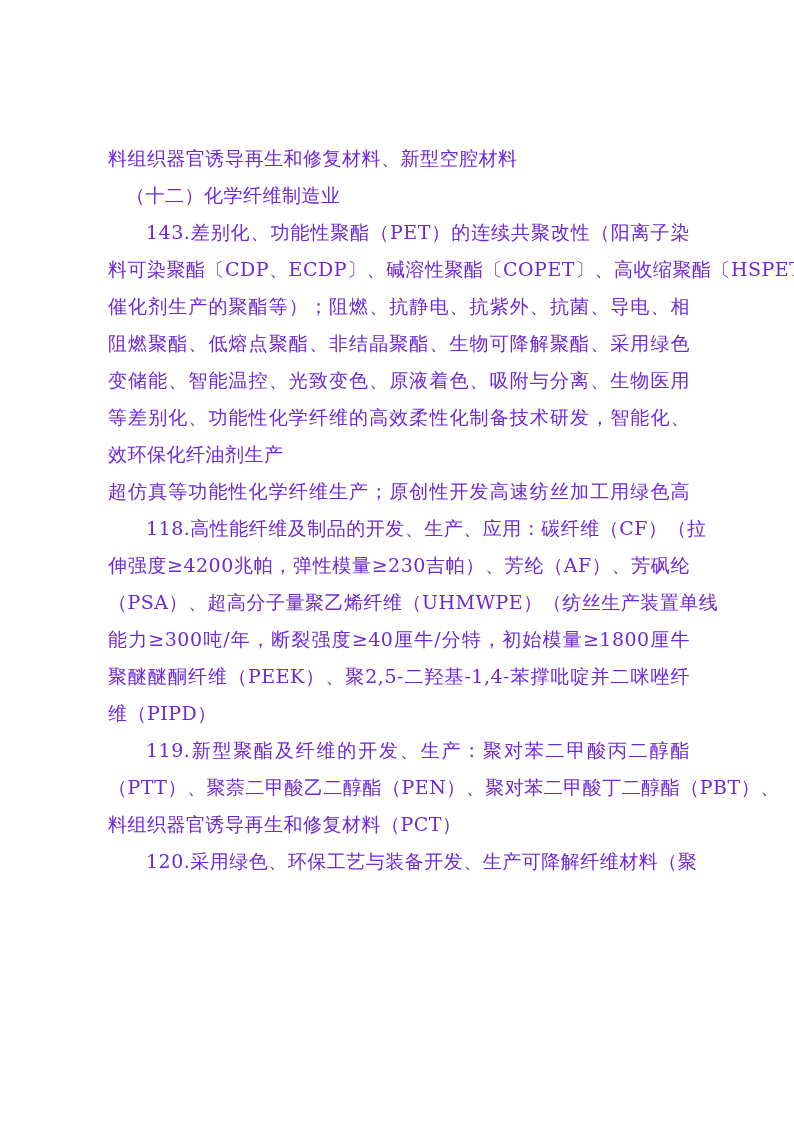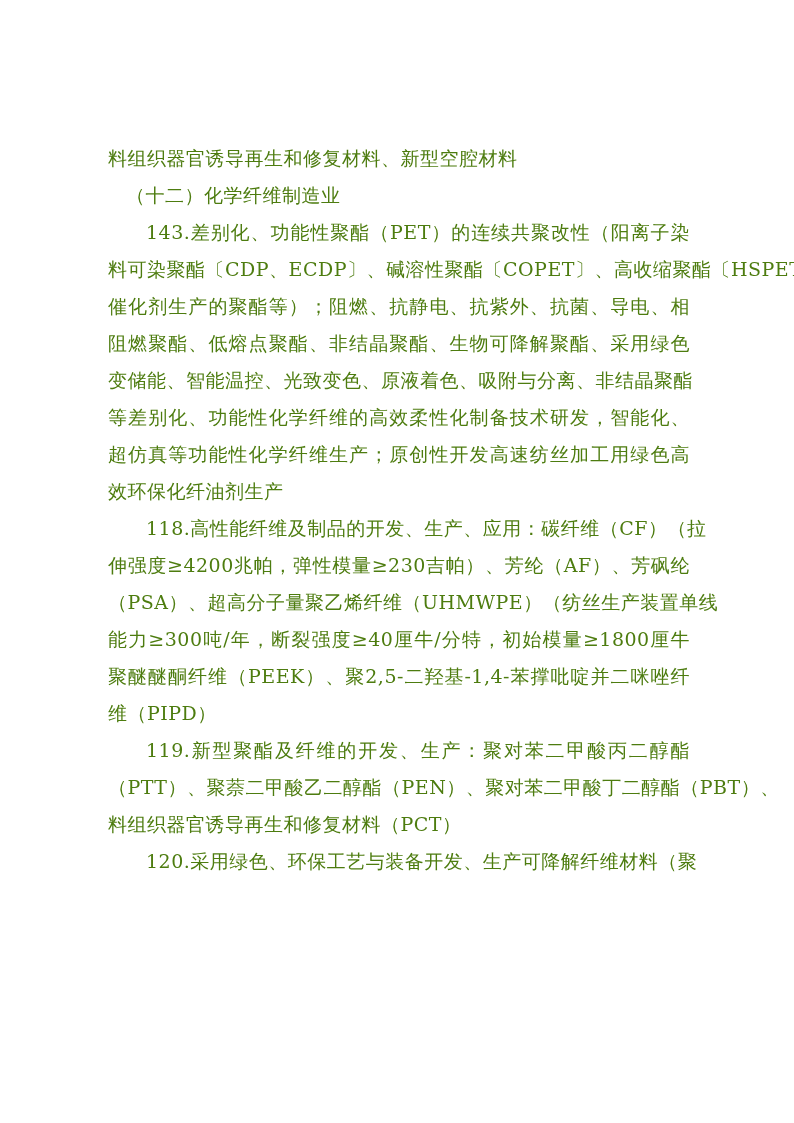--- a/index.html
+++ b/index.html
@@ -4,21 +4,21 @@
 <style>
   html, body { margin: 0; padding: 0; background: #ffffff; }
   body { width: 794px; height: 1123px; position: relative; overflow: hidden; }
   .page {
     position: absolute;
     left: 108px;
     top: 140px;
     width: 582px;
     font-family: "DejaVu Serif", "Liberation Serif", serif;
     font-size: 19px;
-    color: #4d7c0f;
+    color: #6d28d9;
   }
   .line {
     height: 37px;
     line-height: 37px;
     white-space: nowrap;
     text-align: justify;
     text-align-last: justify;
     letter-spacing: 0.5px;
   }
   .line.last { text-align-last: left; }
@@ -28,24 +28,24 @@
 </head>
 <body>
 
 <div class="page">
   <div class="line last">料组织器官诱导再生和修复材料、新型空腔材料</div>
   <div class="line heading">（十二）化学纤维制造业</div>
   <div class="line indent">143.差别化、功能性聚酯（PET）的连续共聚改性（阳离子染</div>
   <div class="line">料可染聚酯〔CDP、ECDP〕、碱溶性聚酯〔COPET〕、高收缩聚酯〔HSPET〕、</div>
   <div class="line">催化剂生产的聚酯等）；阻燃、抗静电、抗紫外、抗菌、导电、相</div>
   <div class="line">阻燃聚酯、低熔点聚酯、非结晶聚酯、生物可降解聚酯、采用绿色</div>
-  <div class="line">变储能、智能温控、光致变色、原液着色、吸附与分离、非结晶聚酯</div>
+  <div class="line">变储能、智能温控、光致变色、原液着色、吸附与分离、生物医用</div>
   <div class="line">等差别化、功能性化学纤维的高效柔性化制备技术研发，智能化、</div>
+  <div class="line last">效环保化纤油剂生产</div>
   <div class="line">超仿真等功能性化学纤维生产；原创性开发高速纺丝加工用绿色高</div>
-  <div class="line last">效环保化纤油剂生产</div>
   <div class="line indent">118.高性能纤维及制品的开发、生产、应用：碳纤维（CF）（拉</div>
   <div class="line">伸强度≥4200兆帕，弹性模量≥230吉帕）、芳纶（AF）、芳砜纶</div>
   <div class="line">（PSA）、超高分子量聚乙烯纤维（UHMWPE）（纺丝生产装置单线</div>
   <div class="line">能力≥300吨/年，断裂强度≥40厘牛/分特，初始模量≥1800厘牛</div>
   <div class="line">聚醚醚酮纤维（PEEK）、聚2,5-二羟基-1,4-苯撑吡啶并二咪唑纤</div>
   <div class="line last">维（PIPD）</div>
   <div class="line indent">119.新型聚酯及纤维的开发、生产：聚对苯二甲酸丙二醇酯</div>
   <div class="line">（PTT）、聚萘二甲酸乙二醇酯（PEN）、聚对苯二甲酸丁二醇酯（PBT）、</div>
   <div class="line last">料组织器官诱导再生和修复材料（PCT）</div>
   <div class="line indent">120.采用绿色、环保工艺与装备开发、生产可降解纤维材料（聚</div>

